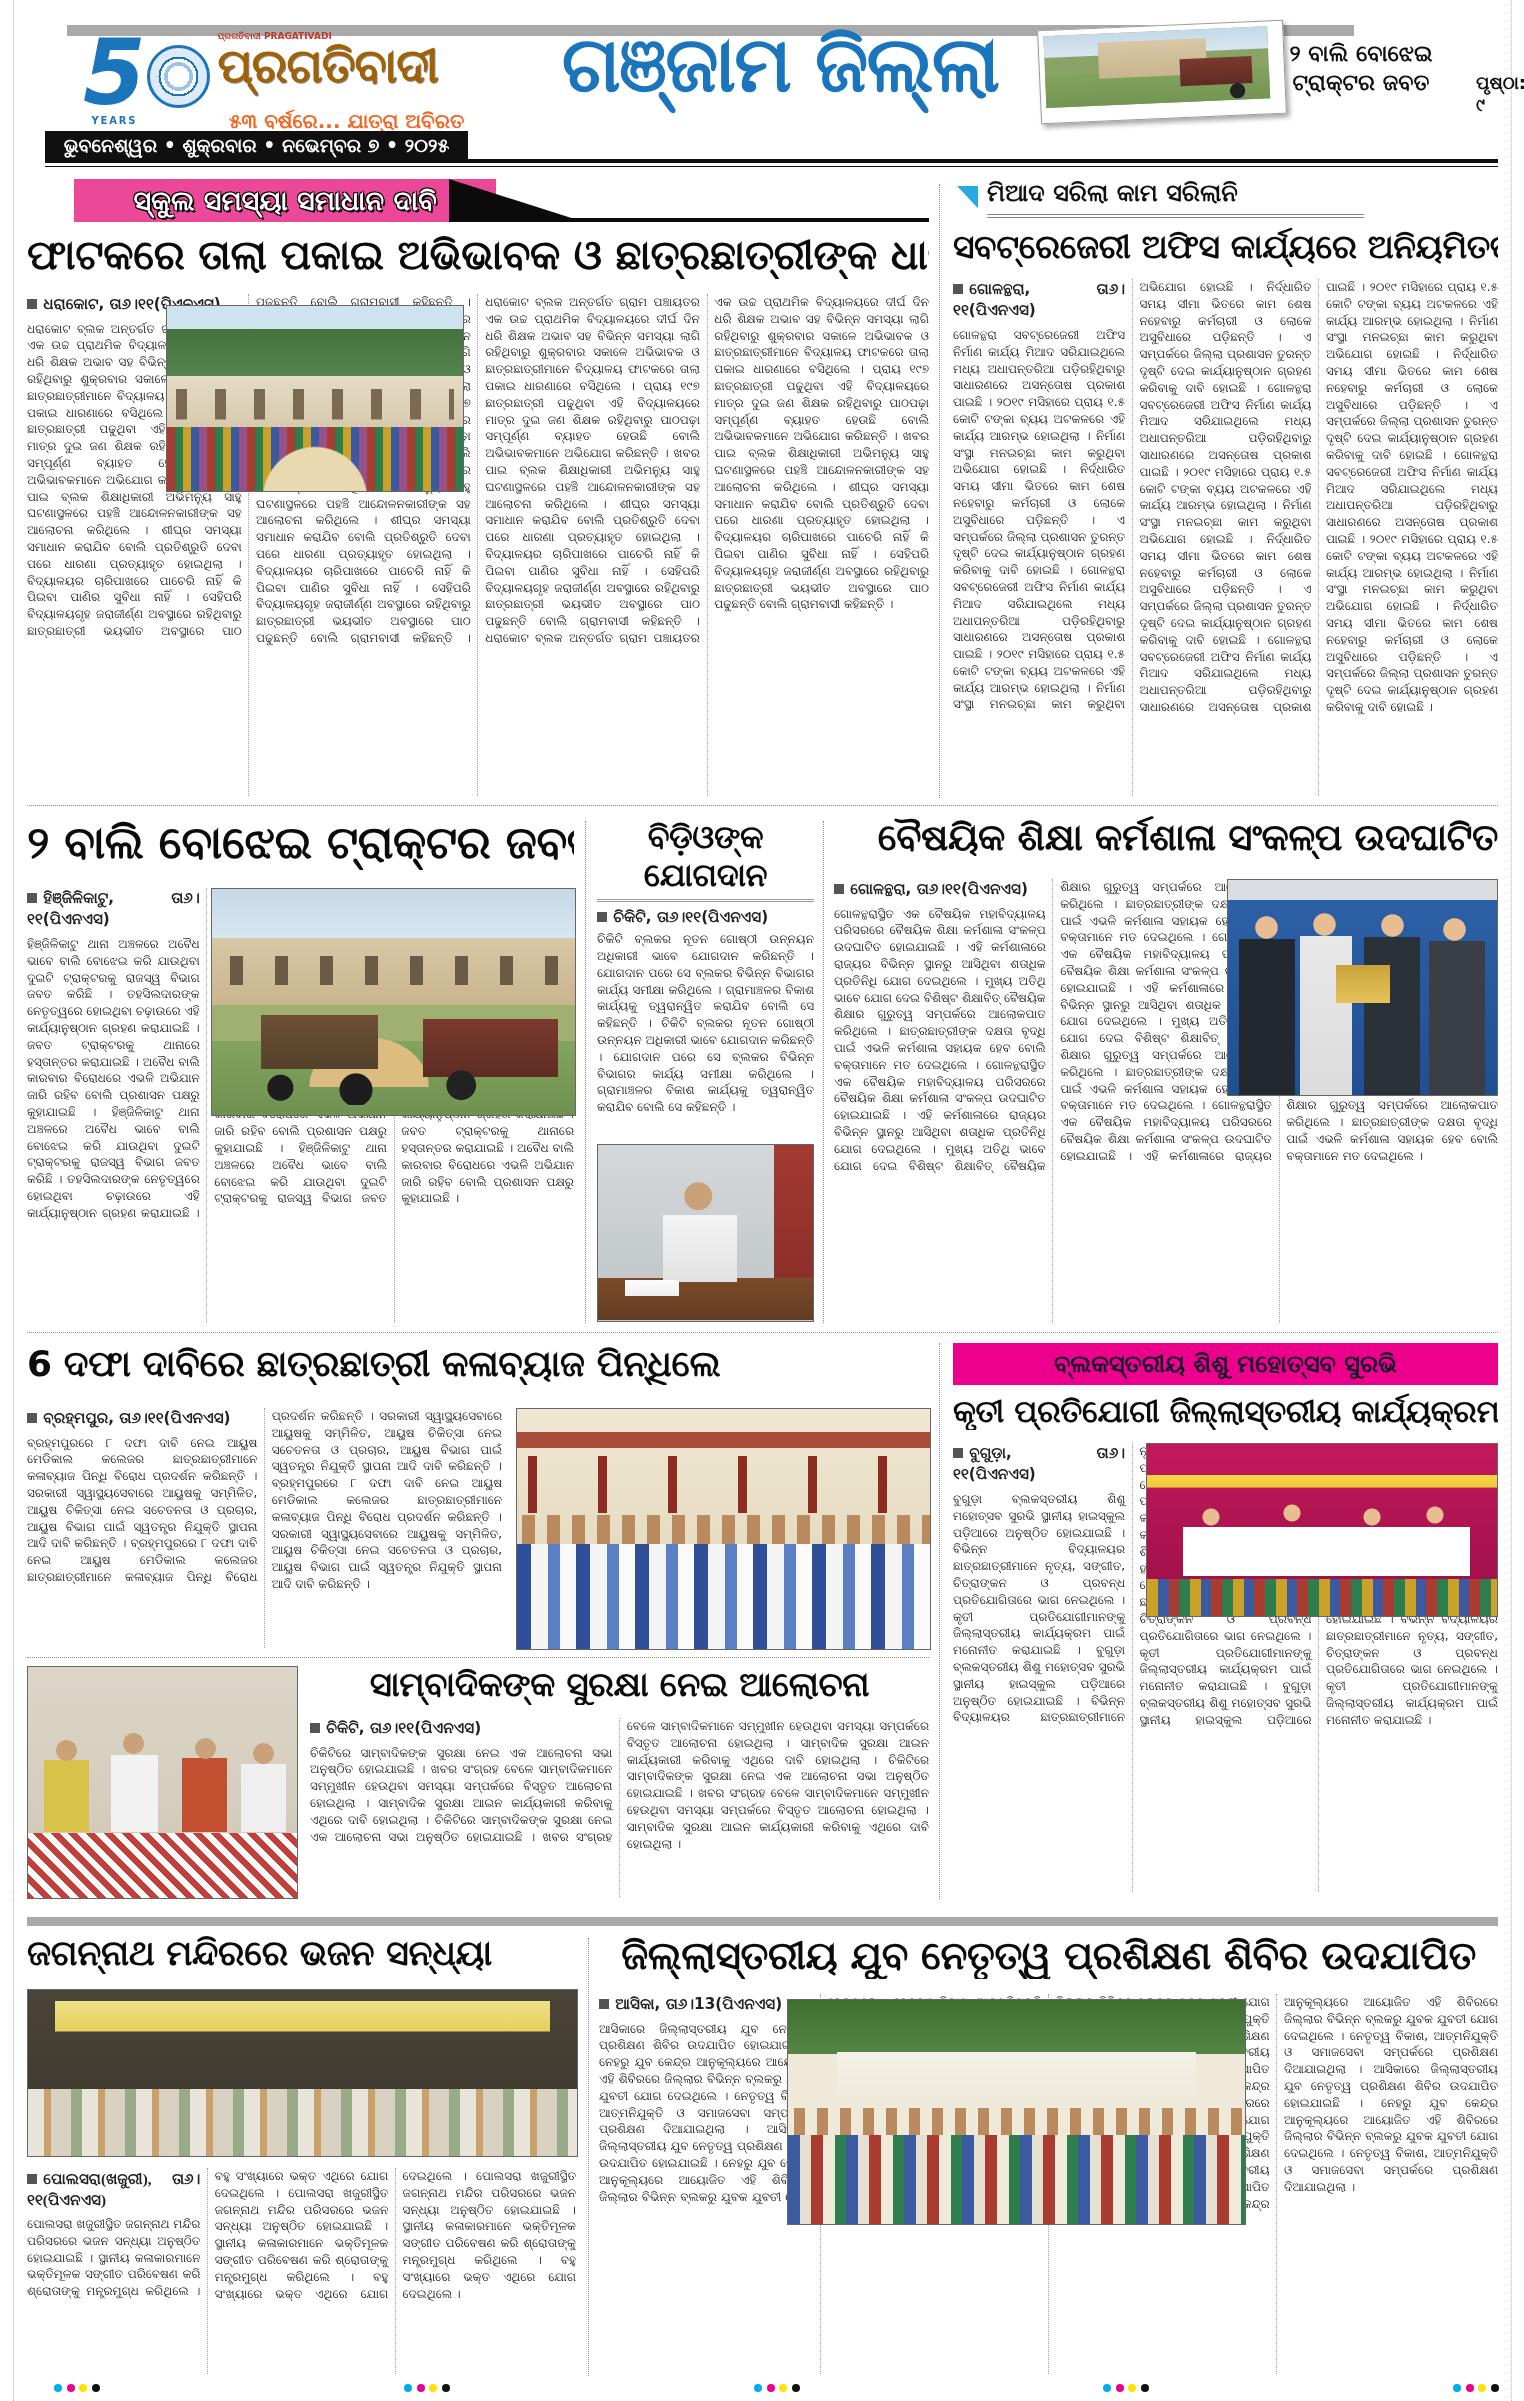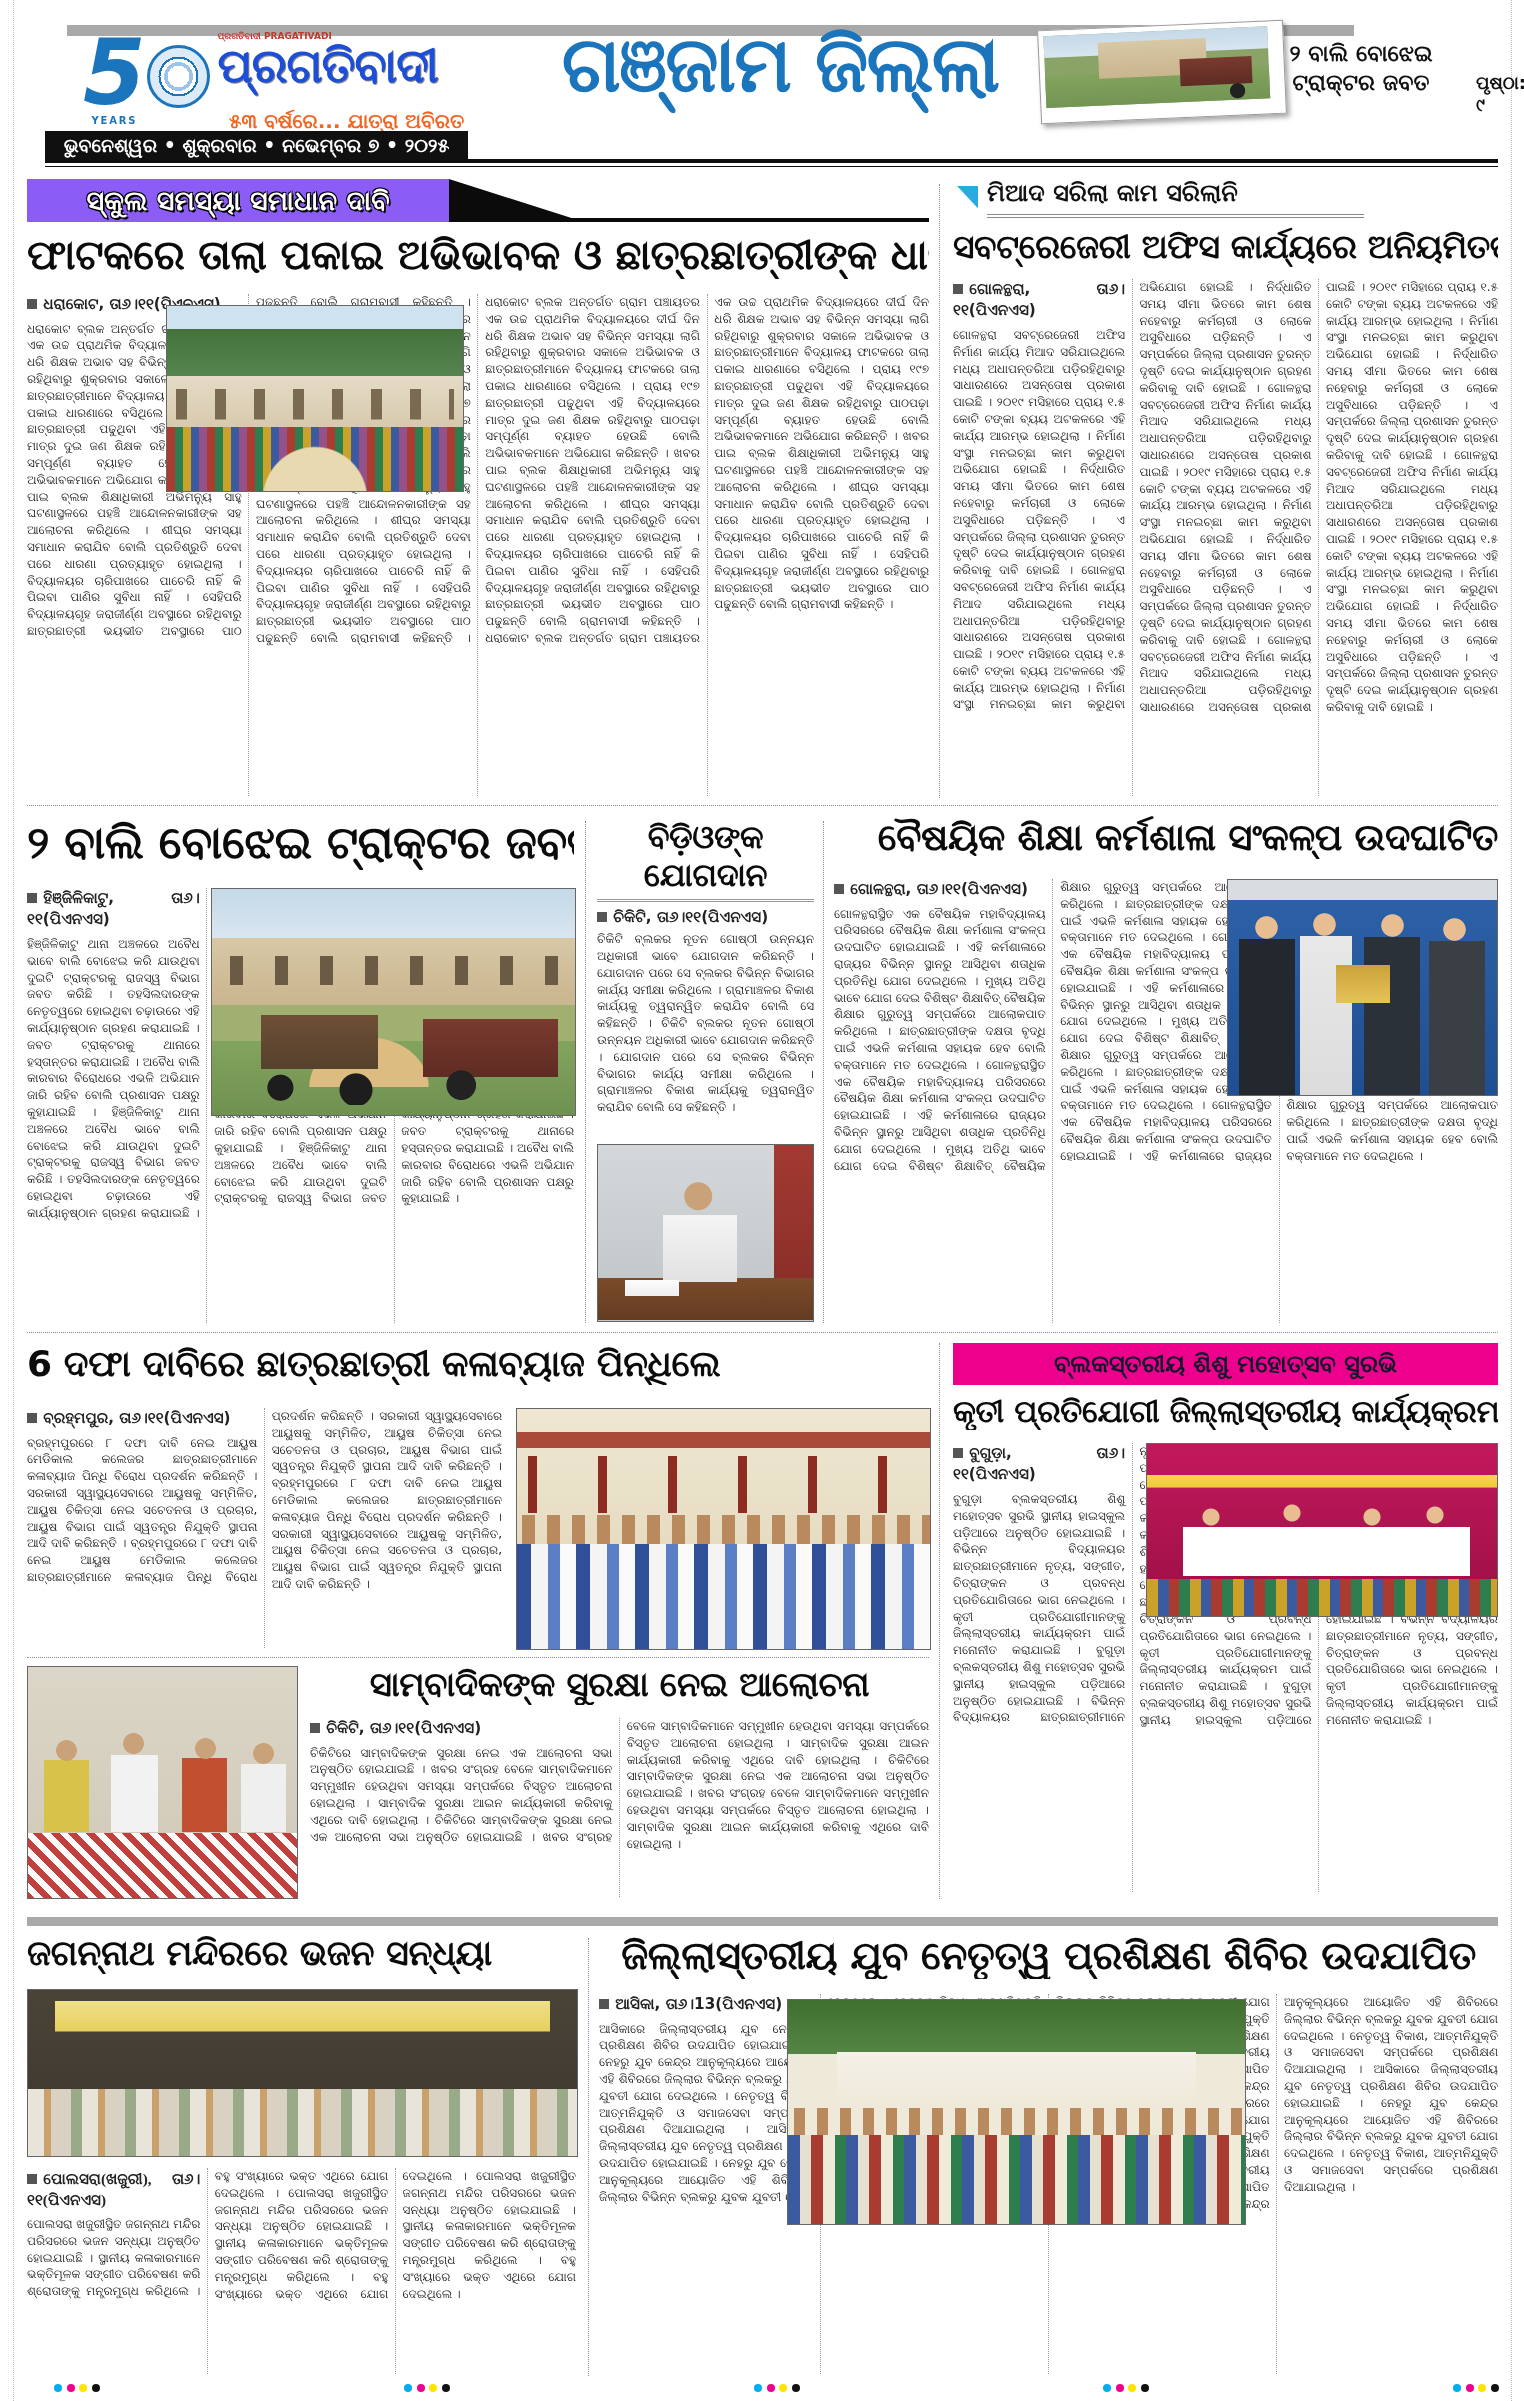--- a/index.html
+++ b/index.html
@@ -10,40 +10,40 @@
   .grayrule{position:absolute;background:#a9a9a9;}
   .dblrule{position:absolute;border-top:4.5px solid #101010;border-bottom:1.8px solid #101010;height:2.7px;}
   .hl{font-weight:bold;color:#0b0b0b;white-space:nowrap;overflow:hidden;letter-spacing:-0.4px;}
   .byline{font-size:15.2px;font-weight:bold;color:#222;margin:0 0 5.4px 0;}
   .bullet{display:inline-block;width:10px;height:10px;background:#555;margin-right:6.3px;}
   .btxt{font-size:12px;line-height:1.4;text-align:justify;color:#1c1c1c;
         column-gap:14.4px;column-rule:0.9px dotted #9a9a9a;overflow:hidden;height:100%;}
   .vdiv{position:absolute;width:0;border-left:1.8px dotted #8a8a8a;}
   .hdiv{position:absolute;height:0;border-top:1.8px dotted #8a8a8a;}
   .ph{position:absolute;border:0.9px solid #666;overflow:hidden;}
-  .kickerL{position:absolute;background:#8b5cf6;color:#fff;font-weight:bold;font-size:27px;
+  .kickerL{position:absolute;background:#ec4899;color:#fff;font-weight:bold;font-size:27px;
            text-align:center;line-height:43px;white-space:nowrap;overflow:hidden;
-           text-shadow:1.8px 1.8px 0 #000,-0.9px -0.9px 0 #000,0.9px -0.9px 0 #000,-0.9px 0.9px 0 #000;}
+           text-shadow:1.8px 1.8px 0 #000,-0.9px -0.9px 0 #000,0.9px -0.9px 0 #000,-0.9px 0.9px 0 #000;margin-left:47px;}
   .kickArrow{position:absolute;background:#0b0b0b;clip-path:polygon(0 0,100% 100%,0 100%);}
   .kickLine{position:absolute;background:#0b0b0b;}
   .tri{display:inline-block;width:21.5px;height:23px;background:#29abe2;
        clip-path:polygon(0 0,100% 0,100% 100%);vertical-align:middle;margin-right:9px;}
   .kickerR{font-size:24px;font-weight:bold;white-space:nowrap;}
   .kickRunder{border-bottom:4.5px double #8a8a8a;height:5.4px;}
   .pink{position:absolute;background:#ec008c;color:#0f172a;font-weight:bold;font-size:24px;
         text-align:center;line-height:42px;white-space:nowrap;overflow:hidden;}
   .cap{font-weight:bold;font-size:22.4px;text-align:center;line-height:1.3;white-space:nowrap;}
   
   .logo{position:absolute;left:83px;top:32px;display:flex;align-items:flex-start;}
   .five{font-size:90px;font-weight:bold;font-style:italic;color:#1b75bc;line-height:.9;}
   .yrs{font-size:10px;font-weight:bold;color:#1b75bc;letter-spacing:1.8px;margin-top:1.8px;text-align:center;}
   .emb{width:57px;height:57px;border-radius:50%;border:3.6px solid #1b75bc;margin:12.6px 7.2px 0 1.8px;
        background:radial-gradient(circle,#fff 0 10.8px,#9ec3e8 10.8px 14.4px,#fff 14.4px 18px,#1b75bc 18px 20px,#dcebf7 20px);}
   .micro{font-size:9px;font-weight:bold;color:#c0392b;line-height:1.1;}
-  .lname{font-size:47px;font-weight:bold;color:#1d4ed8;line-height:1;letter-spacing:-0.9px;
+  .lname{font-size:47px;font-weight:bold;color:#a16207;line-height:1;letter-spacing:-0.9px;
          text-shadow:0.9px 0.9px 0 #888;}
   .tag{position:absolute;left:229px;top:109px;color:#f26522;font-weight:bold;font-size:20px;white-space:nowrap;}
   .dateb{position:absolute;left:45px;top:131px;width:423px;height:28px;background:#101010;color:#fff;
          font-size:19px;font-weight:bold;text-align:center;line-height:28px;white-space:nowrap;}
   .ptitle{position:absolute;left:529px;top:20px;width:502px;font-size:77px;font-weight:bold;color:#1b75bc;
           text-align:center;white-space:nowrap;letter-spacing:-1.8px;}
   .pnum{position:absolute;left:1428px;top:72px;font-size:18px;font-weight:bold;margin-left:48px;}
   .polaroid{position:absolute;left:1039px;top:25px;width:235px;height:83px;background:#fff;
             border:0.9px solid #999;box-shadow:2.7px 3.6px 5.4px rgba(0,0,0,.35);transform:rotate(-2.5deg);padding:4.5px;}
   .dots{position:absolute;display:flex;gap:4.5px;}

